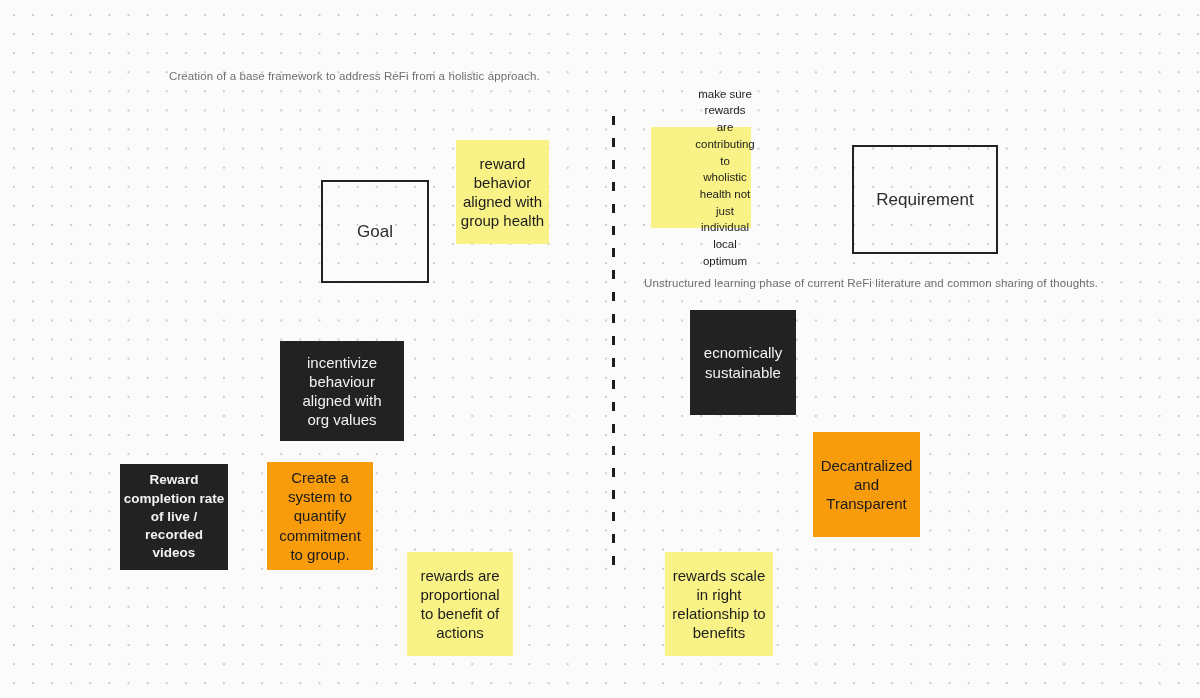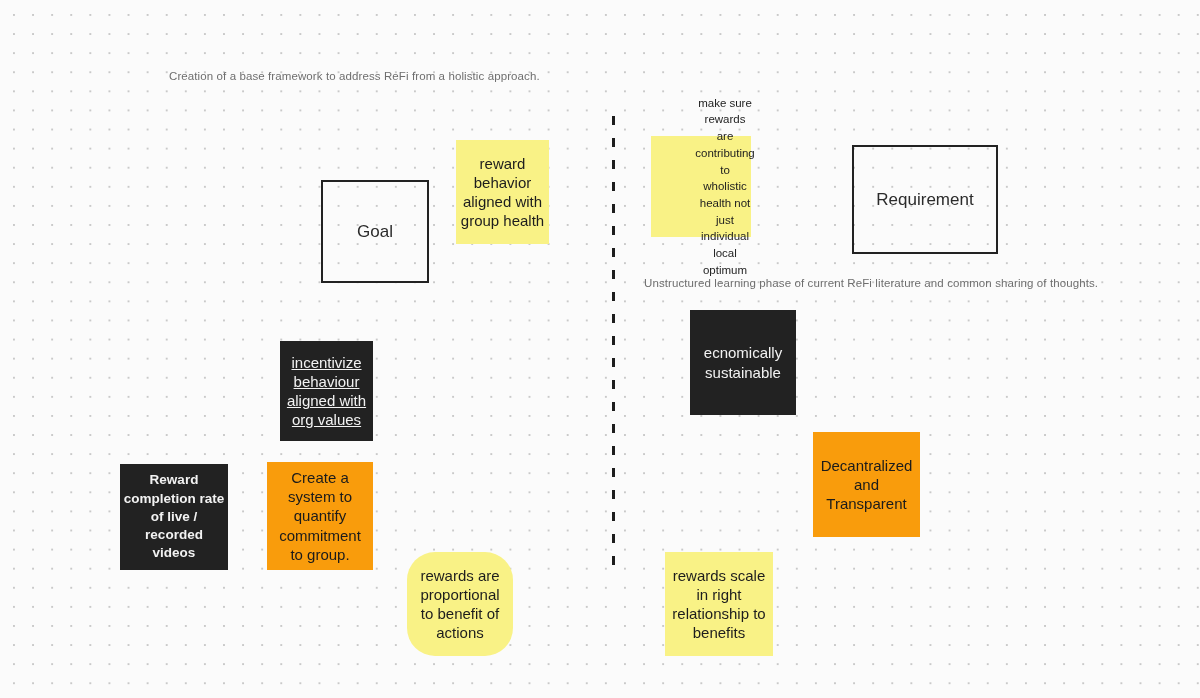--- a/index.html
+++ b/index.html
@@ -110,44 +110,44 @@
   <div class="label" id="label-0" style="left: 169px; top: 70px;">Creation of a base framework to address ReFi from a holistic approach.</div>
   <div class="label" id="label-1" style="left: 644px; top: 277px;">Unstructured learning phase of current ReFi literature and common sharing of thoughts.</div>
 
   <div class="node frame" id="frame-0" style="left: 321px; top: 148px; width: 108px; height: 103px; margin-top: 32px;">Goal</div>
   <div class="node frame" id="frame-1" style="left: 852px; top: 145px; width: 146px; height: 109px;">Requirement</div>
 
   <div class="node note-yellow" id="note-0" style="left: 456px; top: 140px; width: 93px; height: 104px;">reward
 behavior
 aligned with
 group health</div>
-  <div class="node note-yellow small" id="note-1" style="left: 651px; top: 136px; width: 100px; height: 101px; padding-left: 48px;">make sure rewards
+  <div class="node note-yellow small" id="note-1" style="left: 651px; top: 127px; width: 100px; height: 101px; padding-left: 48px;">make sure rewards
 are contributing to
 wholistic health not
 just individual local
 optimum</div>
-  <div class="node note-dark" id="note-2" style="left: 280px; top: 341px; width: 93px; height: 100px; text-decoration: underline;">incentivize
+  <div class="node note-dark" id="note-2" style="left: 280px; top: 341px; width: 124px; height: 100px;">incentivize
 behaviour
 aligned with
 org values</div>
   <div class="node note-dark" id="note-3" style="left: 690px; top: 310px; width: 106px; height: 105px;">ecnomically
 sustainable</div>
   <div class="node note-dark bold" id="note-4" style="left: 120px; top: 464px; width: 108px; height: 106px;">Reward
 completion rate
 of live / recorded
 videos</div>
   <div class="node note-orange" id="note-5" style="left: 267px; top: 462px; width: 106px; height: 108px;">Create a
 system to
 quantify
 commitment
 to group.</div>
   <div class="node note-orange" id="note-6" style="left: 813px; top: 432px; width: 107px; height: 105px;">Decantralized
 and
 Transparent</div>
-  <div class="node note-yellow" id="note-7" style="left: 407px; top: 552px; width: 106px; height: 104px; border-radius: 28px;">rewards are
+  <div class="node note-yellow" id="note-7" style="left: 407px; top: 552px; width: 106px; height: 104px;">rewards are
 proportional
 to benefit of
 actions</div>
   <div class="node note-yellow" id="note-8" style="left: 633px; top: 552px; width: 108px; height: 104px; margin-left: 32px;">rewards scale
 in right
 relationship to
 benefits</div>
 </div>
 
 </body></html>

